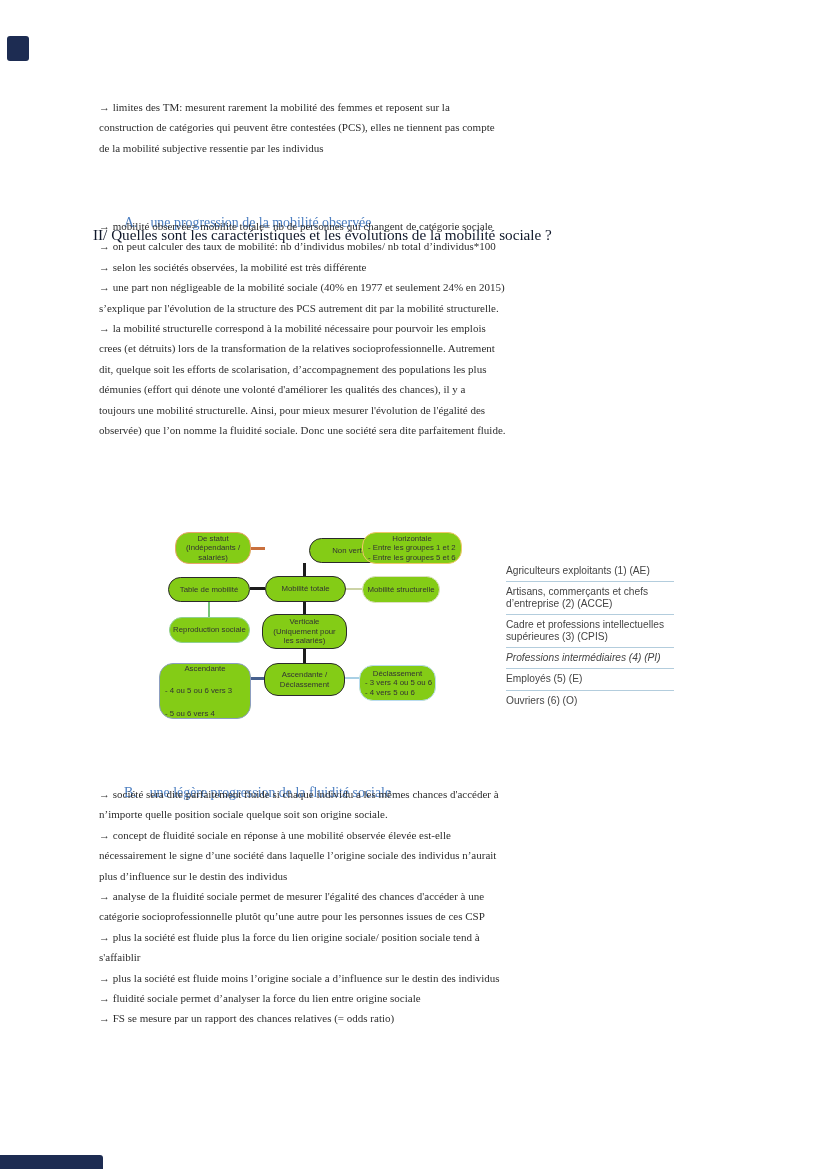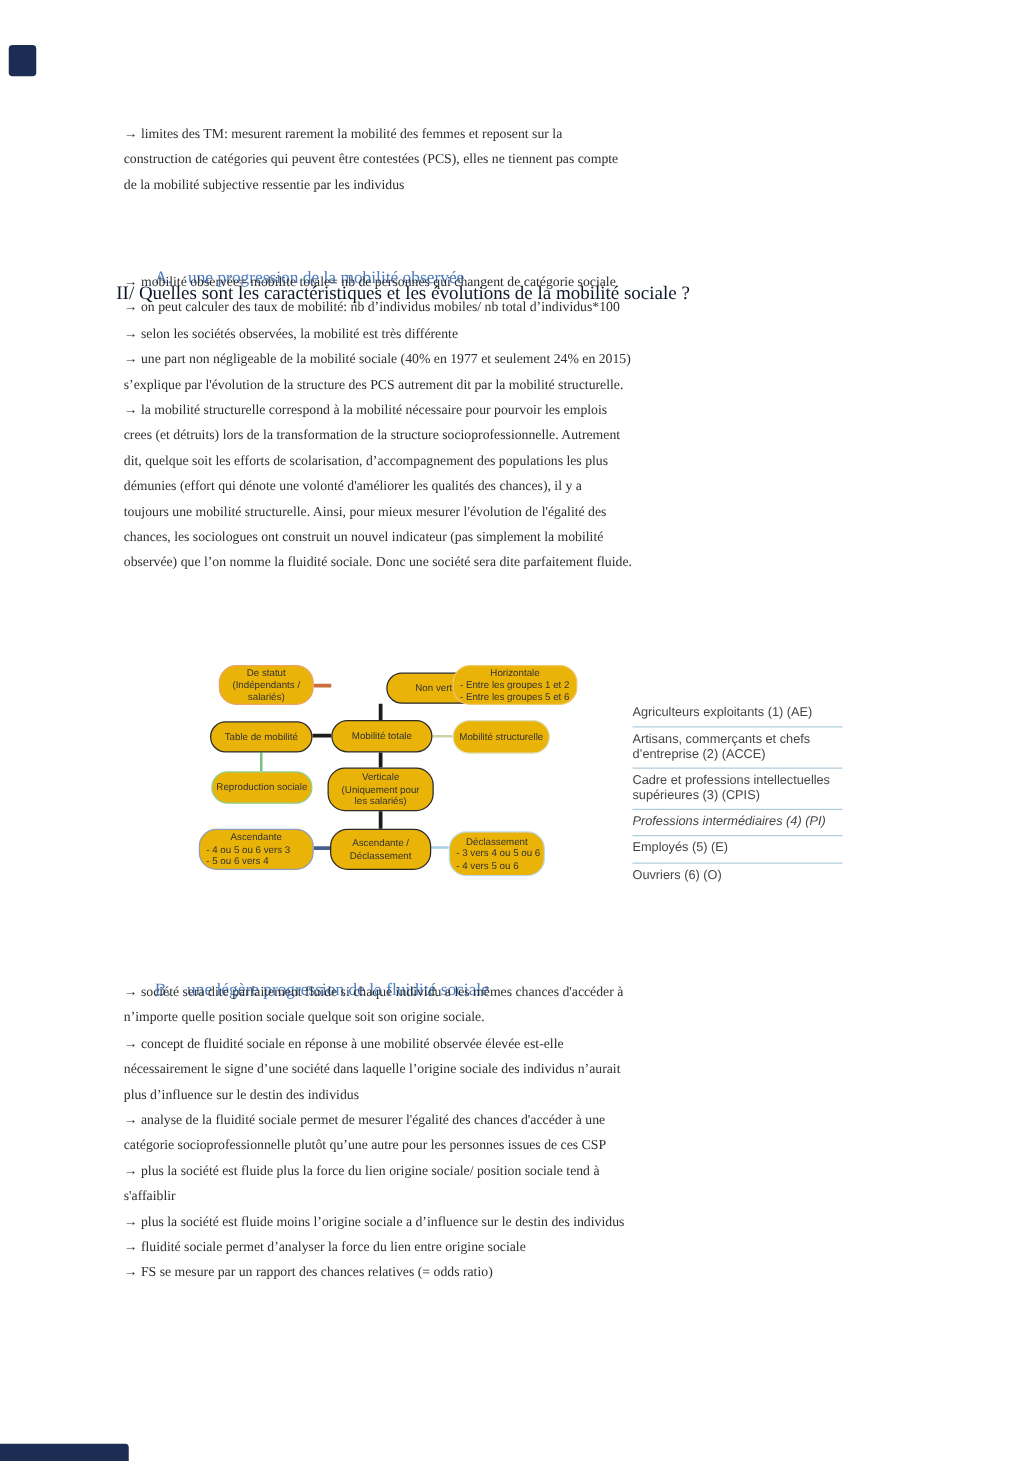--- a/index.html
+++ b/index.html
@@ -18,21 +18,21 @@
   .textblock { position:absolute; left:99px; }
   .text-line { white-space:pre; font-size:11px; height:20.4px; line-height:20.4px; }
   .heading {
     position:absolute; left:93px; top:180px; margin:0;
     font-size:15.2px; font-weight:normal; line-height:18px; white-space:pre;
   }
   .subhead { position:absolute; left:110px; font-size:13.9px; line-height:18px; white-space:pre; }
   .subhead .label { display:inline-block; margin-right:13px; }
   .figure { position:absolute; left:158px; top:530px; width:312px; height:182px; }
   .diagram-box {
-    position:absolute; box-sizing:border-box; background:#eab308; border-radius:14px;
+    position:absolute; box-sizing:border-box; background:#84cc16; border-radius:14px;
     display:flex; flex-direction:column; justify-content:center;
     font-family:"Liberation Sans", sans-serif; font-size:7.8px; line-height:9.4px;
     color:#333333; text-align:center;
   }
   .diagram-box .bline { width:100%; box-sizing:border-box; }
   .diagram-box .bline.left { text-align:left; padding-left:5px; }
   .connector { position:absolute; }
   .categories {
     position:absolute; left:506px; top:561px; width:168px;
     font-family:"Liberation Sans", sans-serif; font-size:10.2px; line-height:11.4px;
@@ -61,25 +61,24 @@
     <span class="label">A.</span><span>une progression de la mobilité observée</span>
   </div>
 
   <div id="a-lines" class="textblock" style="top:216px;">
       <div class="text-line">→ mobilité observée= mobilite totale= nb de personnes qui changent de catégorie sociale</div>
       <div class="text-line">→ on peut calculer des taux de mobilité: nb d’individus mobiles/ nb total d’individus*100</div>
       <div class="text-line">→ selon les sociétés observées, la mobilité est très différente</div>
       <div class="text-line">→ une part non négligeable de la mobilité sociale (40% en 1977 et seulement 24% en 2015)</div>
       <div class="text-line">s’explique par l'évolution de la structure des PCS autrement dit par la mobilité structurelle.</div>
       <div class="text-line">→ la mobilité structurelle correspond à la mobilité nécessaire pour pourvoir les emplois</div>
-      <div class="text-line">crees (et détruits) lors de la transformation de la structure socioprofessionnelle. Autrement</div>
+      <div class="text-line">crees (et détruits) lors de la transformation de la relatives socioprofessionnelle. Autrement</div>
       <div class="text-line">dit, quelque soit les efforts de scolarisation, d’accompagnement des populations les plus</div>
       <div class="text-line">démunies (effort qui dénote une volonté d'améliorer les qualités des chances), il y a</div>
       <div class="text-line">toujours une mobilité structurelle. Ainsi, pour mieux mesurer l'évolution de l'égalité des</div>
-      <div class="text-line">chances, les sociologues ont construit un nouvel indicateur (pas simplement la mobilité</div>
       <div class="text-line">observée) que l’on nomme la fluidité sociale. Donc une société sera dite parfaitement fluide.</div>
     </div>
 
   <div class="figure">
     <div id="connectors">
         <div class="connector" style="left: 93px; top: 17px; width: 14px; height: 3px; background: rgb(201, 112, 61);"></div>
         <div class="connector" style="left: 187px; top: 17px; width: 17px; height: 3px; background: rgb(238, 196, 92);"></div>
         <div class="connector" style="left: 145px; top: 33px; width: 3px; height: 13px; background: rgb(28, 28, 28);"></div>
         <div class="connector" style="left: 92px; top: 57px; width: 15px; height: 3px; background: rgb(28, 28, 28);"></div>
         <div class="connector" style="left: 188px; top: 58px; width: 16px; height: 2px; background: rgb(204, 211, 166);"></div>
@@ -113,21 +112,21 @@
           <div class="bline">Mobilité structurelle</div>
         </div>
         <div class="diagram-box" style="left: 11px; top: 87px; width: 81px; height: 26px; border: 1.4px solid rgb(143, 208, 146);">
           <div class="bline">Reproduction sociale</div>
         </div>
         <div class="diagram-box" style="left: 104px; top: 84px; width: 85px; height: 35px; border: 1.7px solid rgb(42, 42, 42);">
           <div class="bline">Verticale</div>
           <div class="bline">(Uniquement pour</div>
           <div class="bline">les salariés)</div>
         </div>
-        <div class="diagram-box" style="left: 1px; top: 133px; width: 92px; height: 33px; border: 1.4px solid rgb(140, 157, 191);">
+        <div class="diagram-box" style="left: 1px; top: 133px; width: 92px; height: 56px; border: 1.4px solid rgb(140, 157, 191); justify-content: space-between;">
           <div class="bline">Ascendante</div>
           <div class="bline left">- 4 ou 5 ou 6 vers 3</div>
           <div class="bline left">- 5 ou 6 vers 4</div>
         </div>
         <div class="diagram-box" style="left: 106px; top: 133px; width: 81px; height: 33px; border: 1.7px solid rgb(42, 42, 42);">
           <div class="bline">Ascendante /</div>
           <div class="bline">Déclassement</div>
         </div>
         <div class="diagram-box" style="left: 201px; top: 135px; width: 77px; height: 36px; border: 1.4px solid rgb(185, 220, 238);">
           <div class="bline">Déclassement</div>

